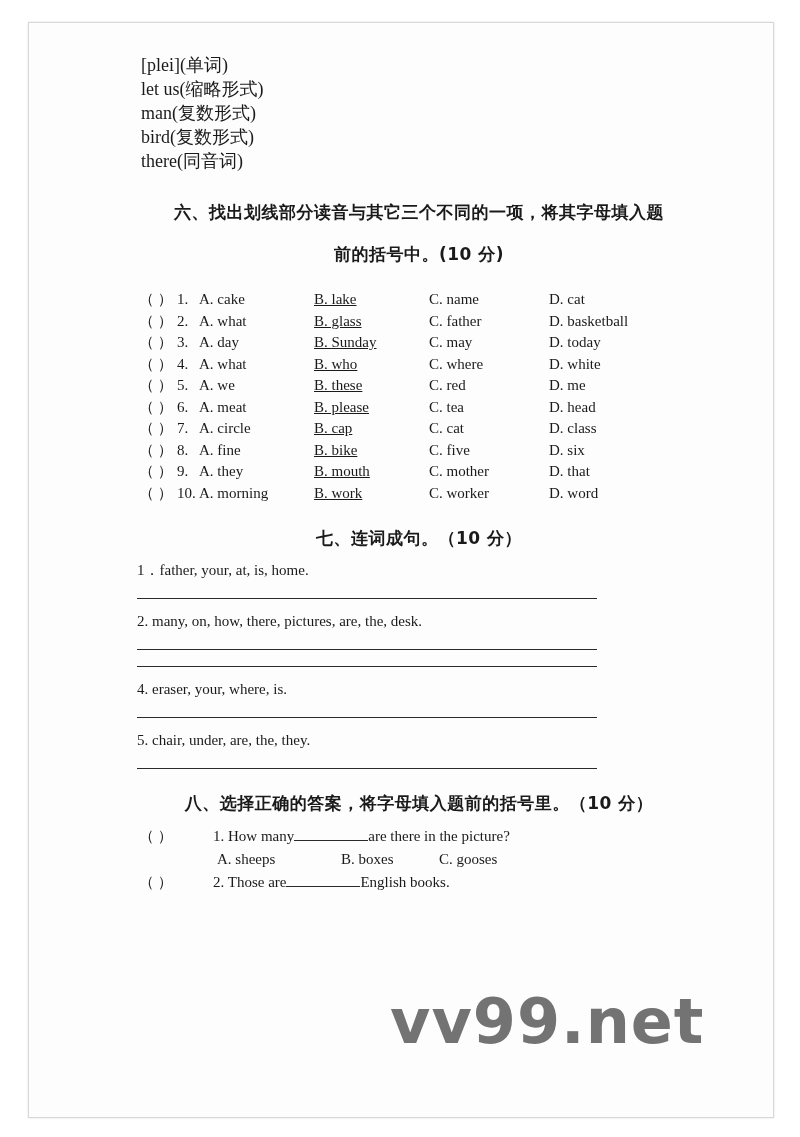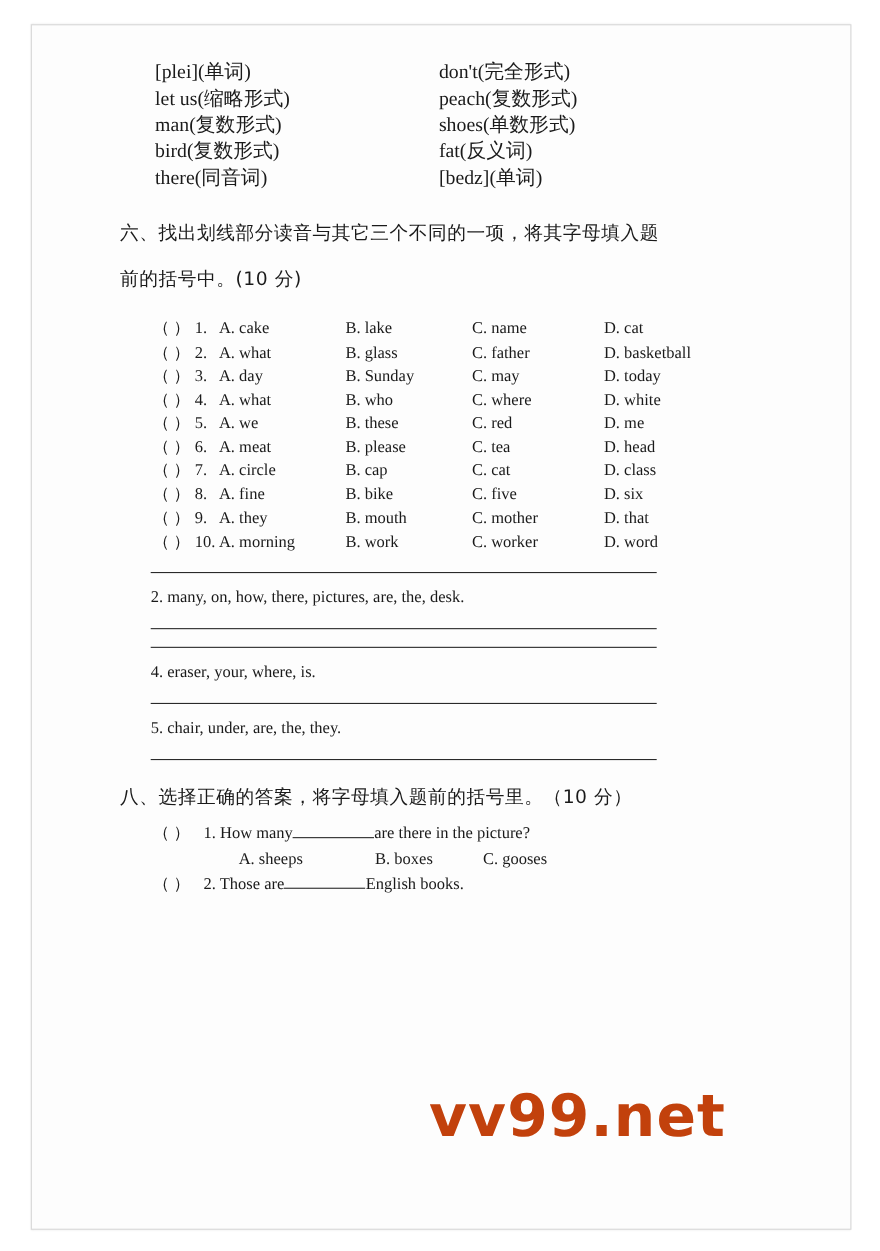--- a/index.html
+++ b/index.html
@@ -44,43 +44,44 @@
     position: absolute;
     top: 0;
   }
   .wordlist .col.left { left: 32px; }
   .wordlist .col.right { left: 290px; }
   .wordlist .row { white-space: nowrap; }
 
   
   .sec-head {
     font-family: "DejaVu Sans", sans-serif;
-    font-weight: normal;
+    font-weight: bold;
     font-size: 17px;
     line-height: 32px;
     letter-spacing: 0.5px;
     margin-top: 18px;
+    text-align: center;
   }
   .sec-head.two-line { line-height: 42px; }
 
   
   .q6 {
     margin-top: 14px;
     font-size: 15px;
     line-height: 21.5px;
   }
   .q6 .item {
     position: relative;
     height: 21.5px;
     white-space: nowrap;
   }
   .q6 .paren { position: absolute; left: 30px; }
   .q6 .num   { position: absolute; left: 68px; }
   .q6 .a     { position: absolute; left: 90px; }
-  .q6 .b     { position: absolute; left: 205px; }
+  .q6 .b     { position: absolute; left: 205px; text-decoration: underline; }
   .q6 .c     { position: absolute; left: 320px; }
   .q6 .d     { position: absolute; left: 440px; }
 
   
   .q7 { margin-top: 4px; }
   .q7 .line {
     position: relative;
     font-size: 15px;
     line-height: 24px;
     height: 24px;
@@ -90,62 +91,55 @@
     width: 460px;
     height: 0;
     border-bottom: 1.4px solid #2a2a2a;
     margin: 16px 0 10px 28px;
   }
 
   
   .q8 { margin-top: 6px; font-size: 15px; line-height: 23px; }
   .q8 .item { position: relative; height: 23px; white-space: nowrap; padding-left: 30px; }
   .q8 .paren { position: absolute; left: 30px; }
-  .q8 .body { position: absolute; left: 76px; }
+  .q8 .body { position: absolute; left: 104px; }
   .q8 .opts { position: relative; height: 23px; }
   .q8 .oa { position: absolute; left: 108px; }
   .q8 .ob { position: absolute; left: 232px; }
   .q8 .oc { position: absolute; left: 330px; }
   .blank-u { border-bottom: 1px solid #2a2a2a; display: inline-block; width: 74px; }
 
   
   .watermark {
     position: absolute;
     left: 390px;
     top: 985px;
     font-family: "DejaVu Sans", sans-serif;
-    font-size: 53px;
+    font-size: 62px;
     font-weight: bold;
-    color: #c2410c;
+    color: #737373;
     letter-spacing: 1px;
     user-select: none;
   }
 </style>
 </head>
 <body>
 
 <div class="page">
   <div class="sheet">
     <div class="content">
 
       <div class="wordlist">
         <div class="col left">
           <div class="row">[plei](单词)</div>
           <div class="row">let us(缩略形式)</div>
           <div class="row">man(复数形式)</div>
           <div class="row">bird(复数形式)</div>
           <div class="row">there(同音词)</div>
         </div>
-        <div class="col right">
-          <div class="row">don't(完全形式)</div>
-          <div class="row">peach(复数形式)</div>
-          <div class="row">shoes(单数形式)</div>
-          <div class="row">fat(反义词)</div>
-          <div class="row">[bedz](单词)</div>
-        </div>
       </div>
 
       <div class="sec-head two-line">
         <div>六、找出划线部分读音与其它三个不同的一项，将其字母填入题</div>
         <div>前的括号中。(10 分)</div>
       </div>
 
       <div class="q6">
         <div class="item">
           <span class="paren">（   ）</span>
@@ -222,21 +216,23 @@
         <div class="item">
           <span class="paren">（   ）</span>
           <span class="num">10.</span>
           <span class="a">A. morning</span>
           <span class="b">B. work</span>
           <span class="c">C. worker</span>
           <span class="d">D. word</span>
         </div>
       </div>
 
+      <div class="sec-head">七、连词成句。（10 分）</div>
       <div class="q7">
+        <div class="line">1．father,   your,   at,   is,   home.</div>
         <div class="rule"></div>
         <div class="line">2.    many,   on,   how,   there,   pictures,   are,   the,   desk.</div>
         <div class="rule"></div>
         <div class="rule"></div>
         <div class="line">4.    eraser,   your,   where,   is.</div>
         <div class="rule"></div>
         <div class="line">5.   chair,   under,   are,   the,   they.</div>
         <div class="rule"></div>
       </div>
 

